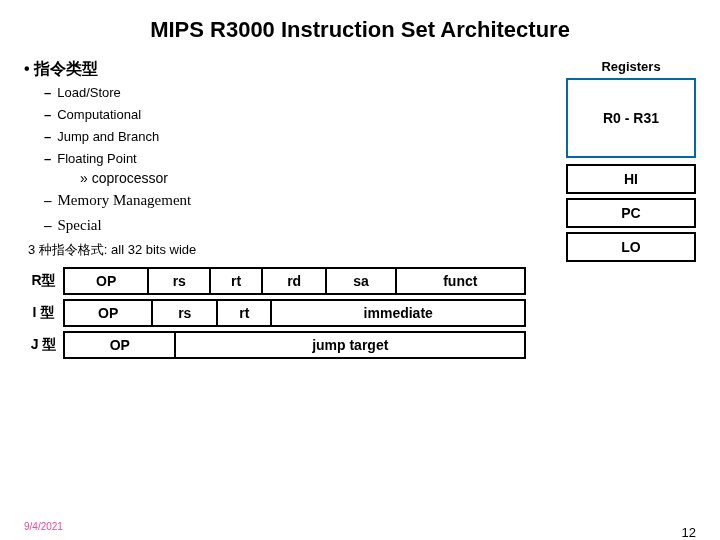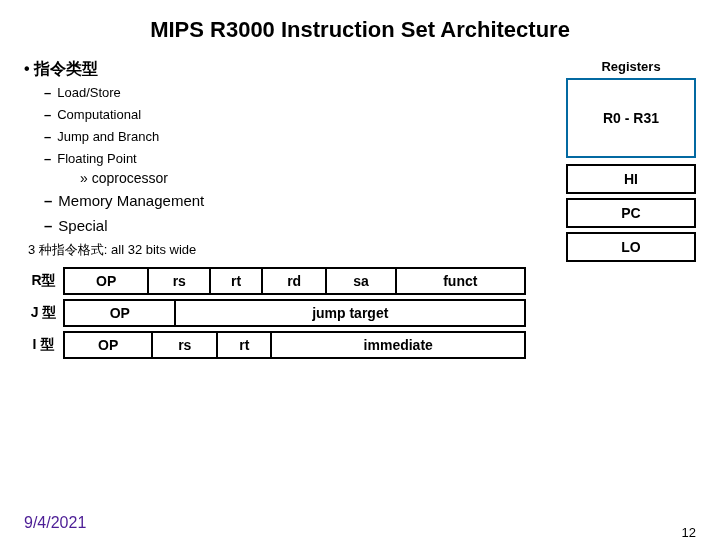--- a/index.html
+++ b/index.html
@@ -111,20 +111,21 @@
     .coprocessor-line {
       margin-left: 56px;
       font-size: 14px;
       margin-bottom: 2px;
     }
 
     .extra-items {
       list-style: none;
       margin-left: 20px;
       margin-top: 2px;
+      font-family: Liberation Serif, serif;
     }
 
     .extra-items li {
       font-size: 15px;
       line-height: 1.7;
       display: flex;
       align-items: center;
       gap: 6px;
     }
 
@@ -164,22 +165,22 @@
       border: none !important;
       text-align: left;
       font-weight: bold;
       font-size: 14px;
     }
 
     .footer-line {
       position: absolute;
       bottom: 8px;
       left: 24px;
-      font-size: 16px;
-      color: #4c1d95;
+      font-size: 10px;
+      color: #ec4899;
     }
 
     .page-num {
       position: absolute;
       bottom: 0;
       right: 24px;
       font-size: 13px;
     }
   </style>
 </head>
@@ -239,39 +240,39 @@
             <td>rd</td>
             <td>sa</td>
             <td>funct</td>
           </tr>
         </tbody>
           </table>
 
         <table class="instr-table">
           <tbody>
               <tr>
-            <td class="row-label">J 型</td>
-            <td>OP</td>
-            <td colspan="5">jump target</td>
-          </tr>
-        </tbody>
-          </table>
-
-        <table class="instr-table">
-          <tbody>
-              <tr>
             <td class="row-label">I 型</td>
             <td>OP</td>
             <td>rs</td>
             <td>rt</td>
             <td colspan="3">immediate</td>
           </tr>
         </tbody>
           </table>
 
+        <table class="instr-table">
+          <tbody>
+              <tr>
+            <td class="row-label">J 型</td>
+            <td>OP</td>
+            <td colspan="5">jump target</td>
+          </tr>
+        </tbody>
+          </table>
+
       </div>
     </div>
 
     <div class="right-col">
       <div class="registers-label">Registers</div>
       <div class="reg-box-large">R0 - R31</div>
       <div class="reg-box-small">HI</div>
       <div class="reg-box-small">PC</div>
       <div class="reg-box-small">LO</div>
     </div>

